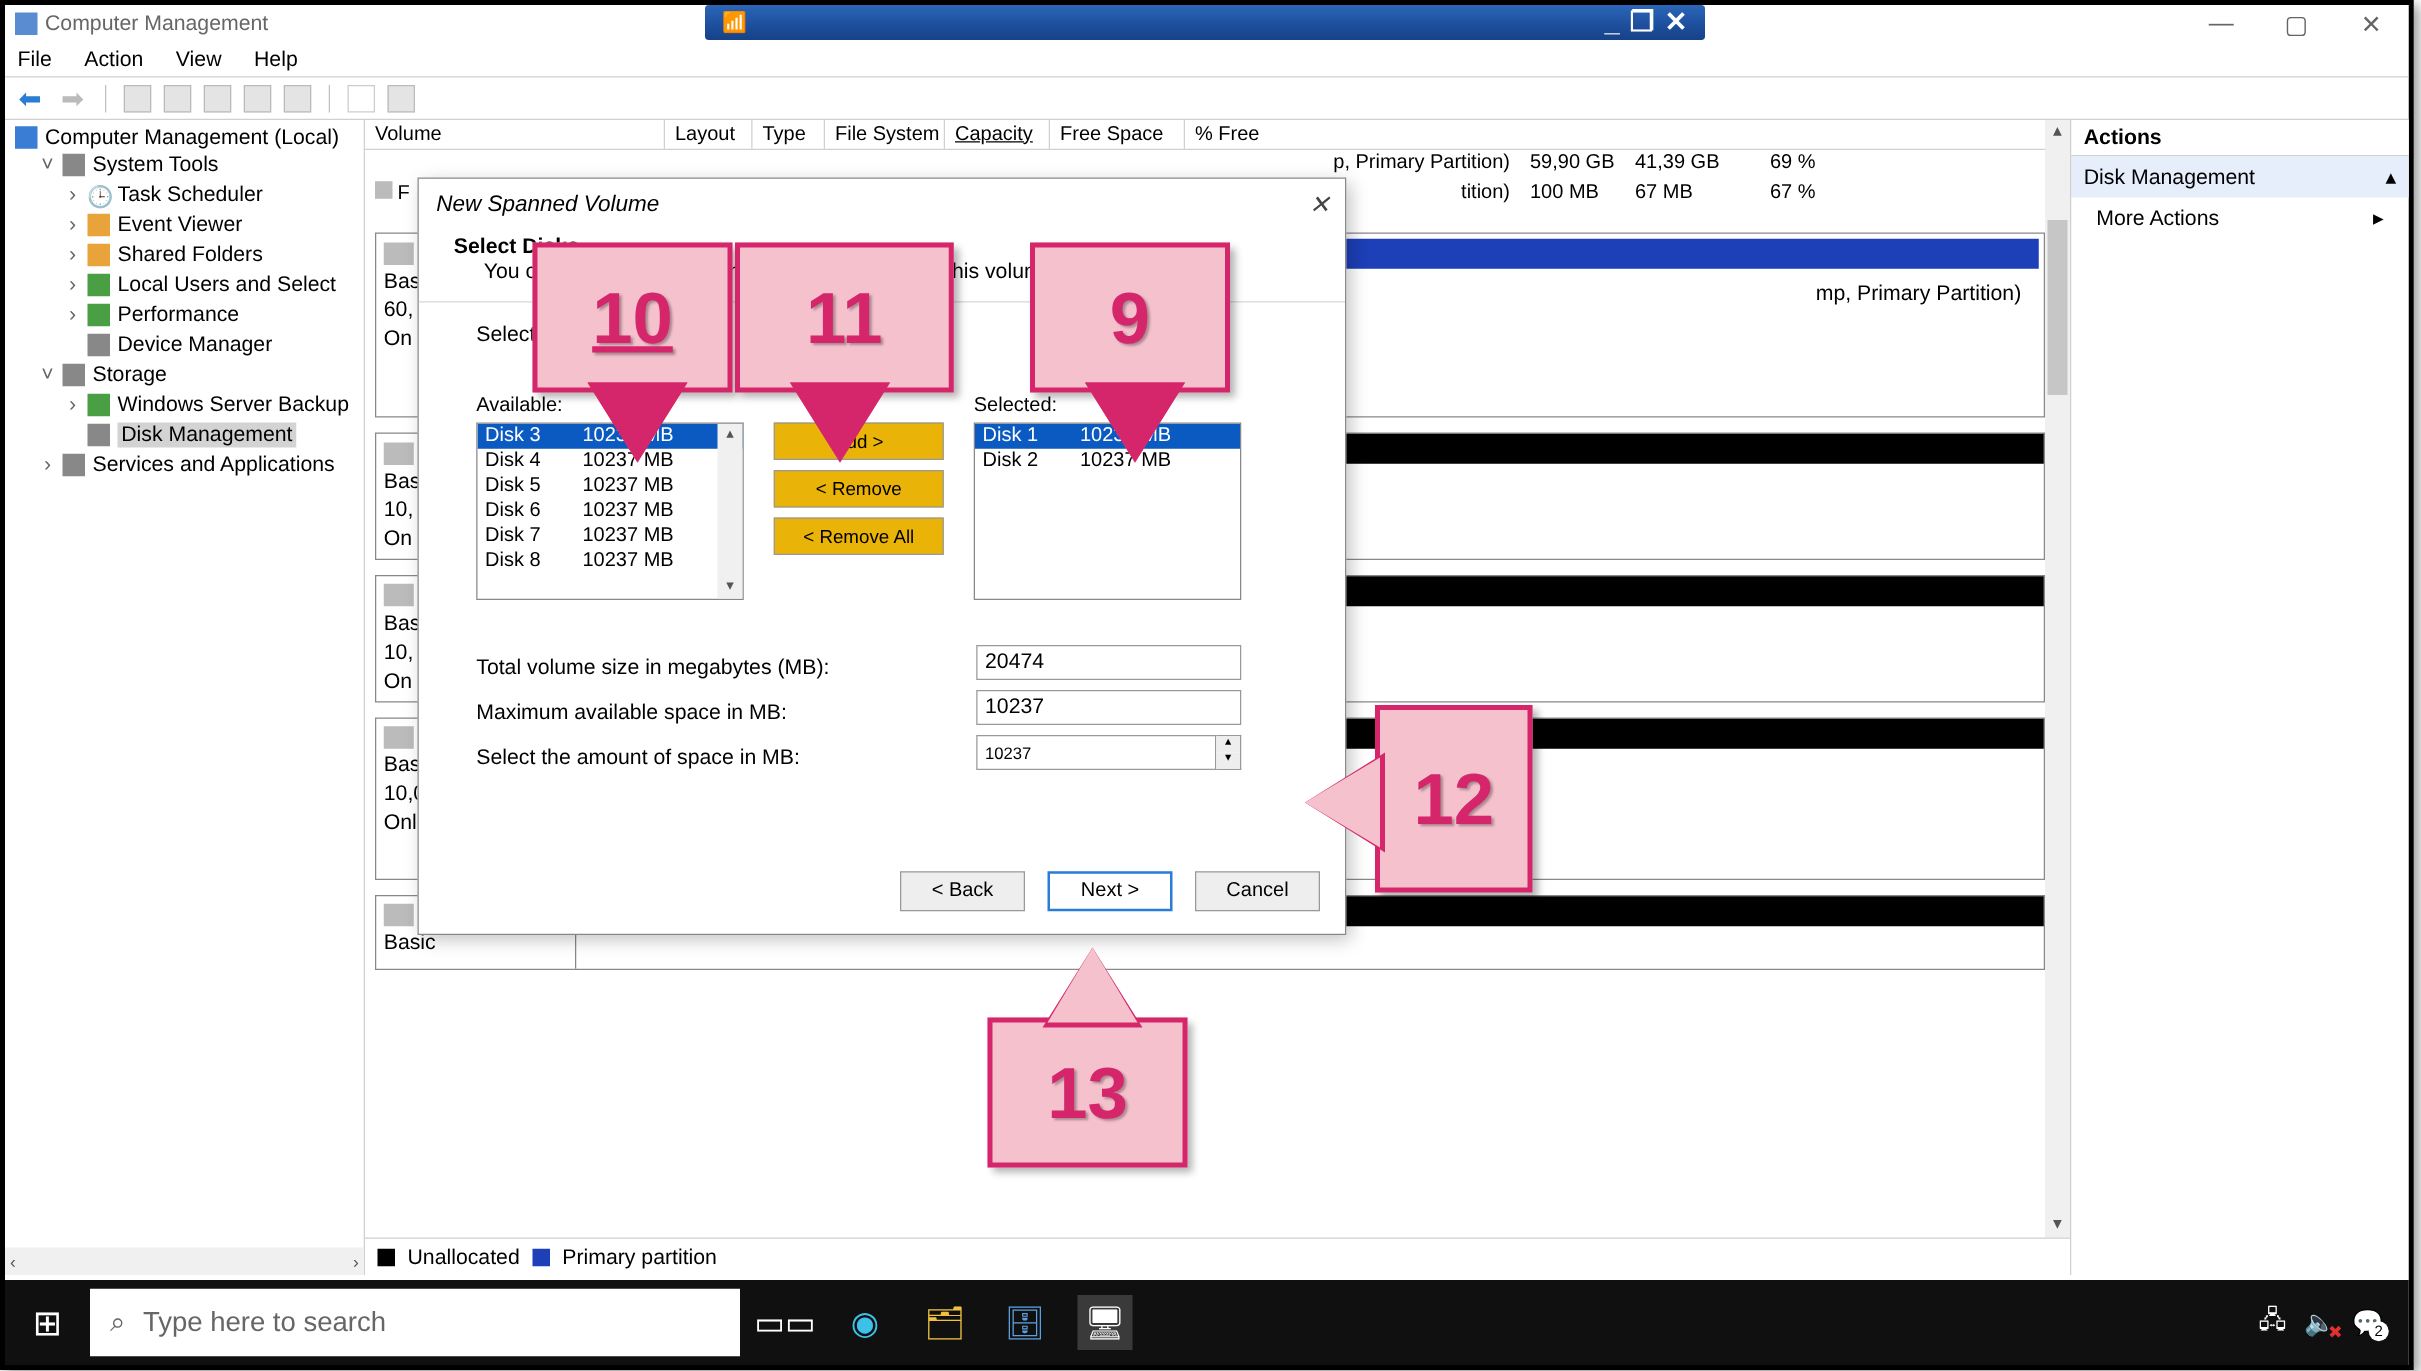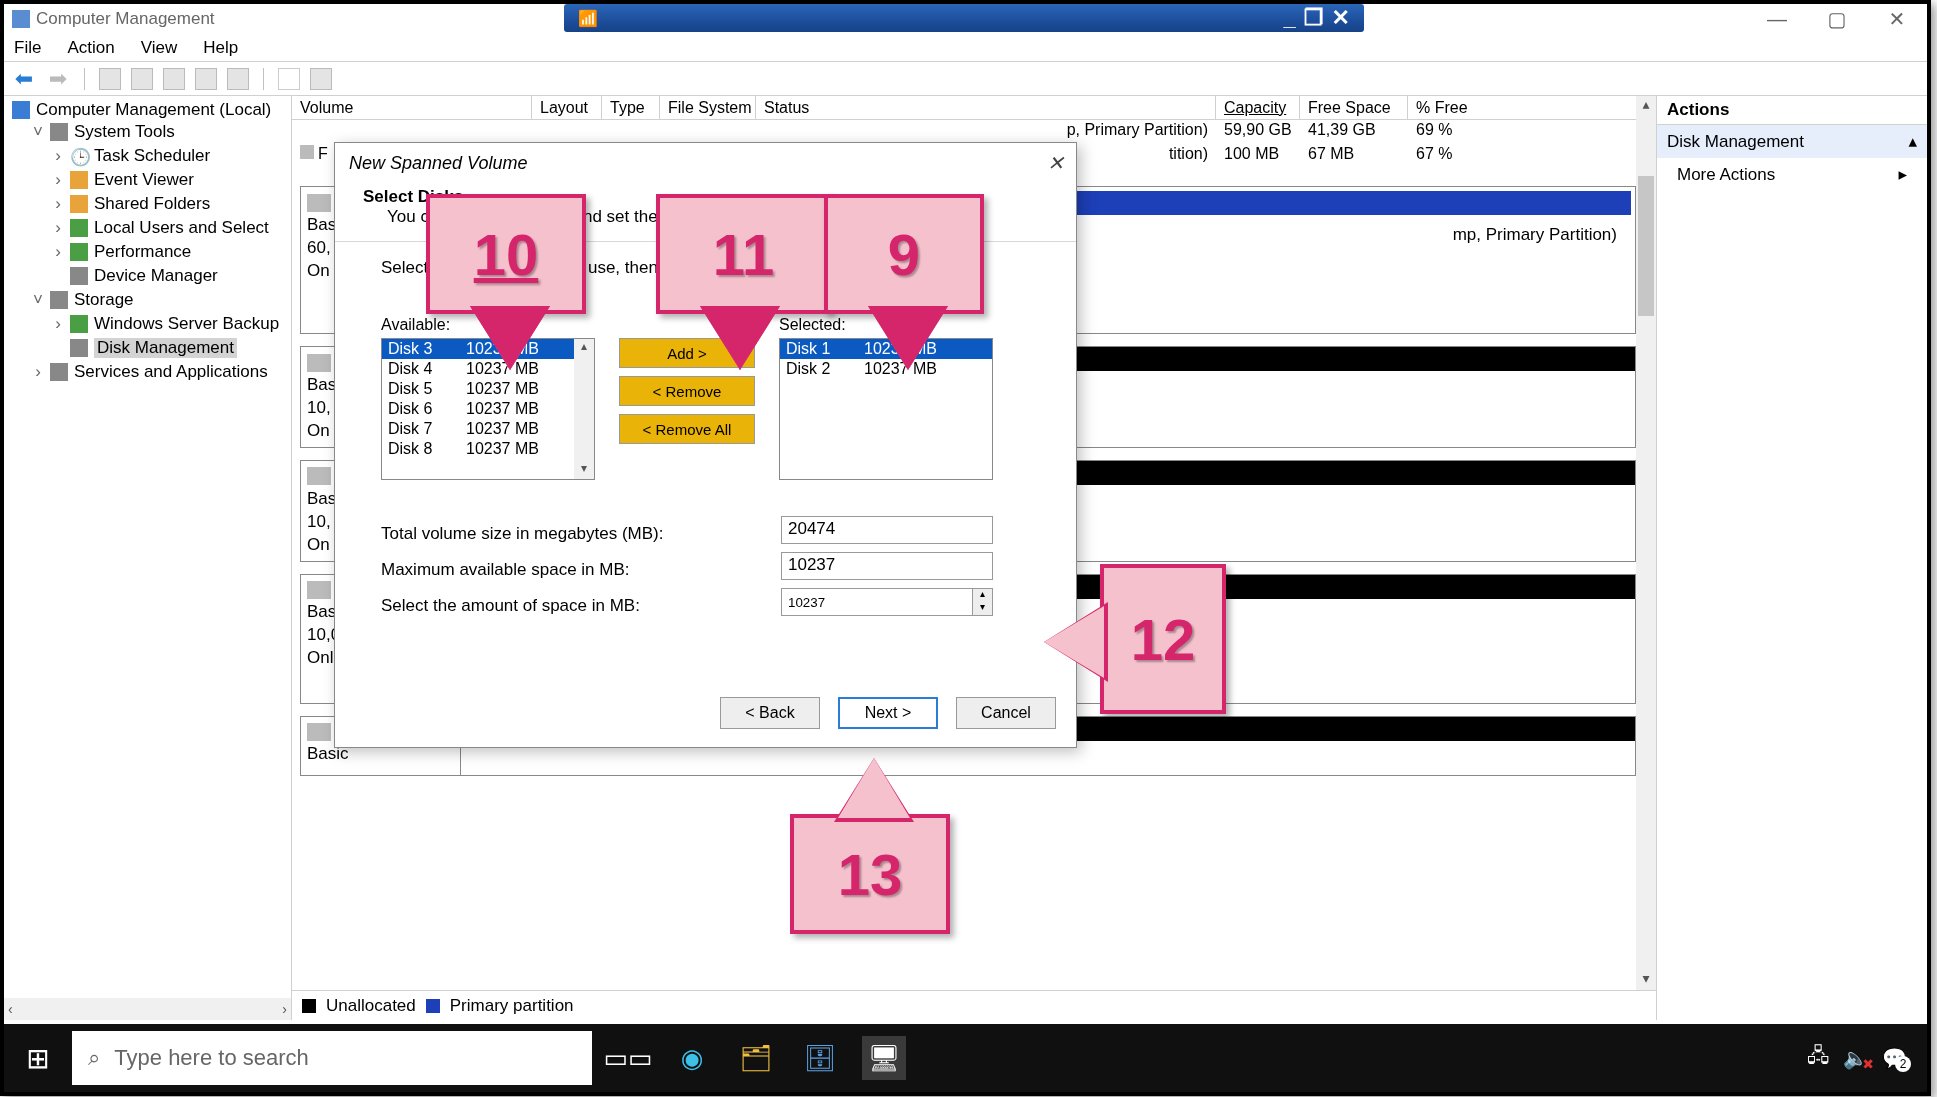--- a/index.html
+++ b/index.html
@@ -231,21 +231,20 @@
           </div>
       </div>
 
       <div class="content-pane">
 
         <div class="vol-header">
           <div style="width:240px;">Volume</div>
           <div style="width:70px;">Layout</div>
           <div style="width:58px;">Type</div>
           <div style="width:96px;">File System</div>
-          <div style="width:460px;">Status</div>
           <div style="width:84px;text-decoration:underline;">Capacity</div>
           <div style="width:108px;">Free Space</div>
           <div style="flex:1;">% Free</div>
         </div>
         <div class="vol-rows">
           <div class="row">
             <div style="width:240px;">&nbsp;</div>
               <div style="width:70px;"></div>
               <div style="width:58px;"></div>
               <div style="width:96px;"></div>
@@ -453,21 +452,21 @@
       <button>&lt; Back</button>
       <button class="primary">Next &gt;</button>
       <button>Cancel</button>
     </div>
   </div>
 
   <div class="callout" style="top:190px; left:422px; width:160px; height:120px;text-decoration:underline;">
       <span class="num-shadow">10</span>
     <div class="arrow-down" style="bottom:-60px; left:44px;"></div>
   </div>
-  <div class="callout" style="top:190px; left:652px; width:175px; height:120px;">
+  <div class="callout" style="top:190px; left:584px; width:175px; height:120px;">
       <span class="num-shadow">11</span>
     <div class="arrow-down" style="bottom:-60px; left:44px;"></div>
   </div>
   <div class="callout" style="top:190px; left:820px; width:160px; height:120px;">
       <span class="num-shadow">9</span>
     <div class="arrow-down" style="bottom:-60px; left:44px;"></div>
   </div>
   <div class="callout" style="top:560px; left:1096px; width:126px; height:150px;">
       <span class="num-shadow">12</span>
     <div class="arrow-left" style="left:-60px; top:38px;"></div>

